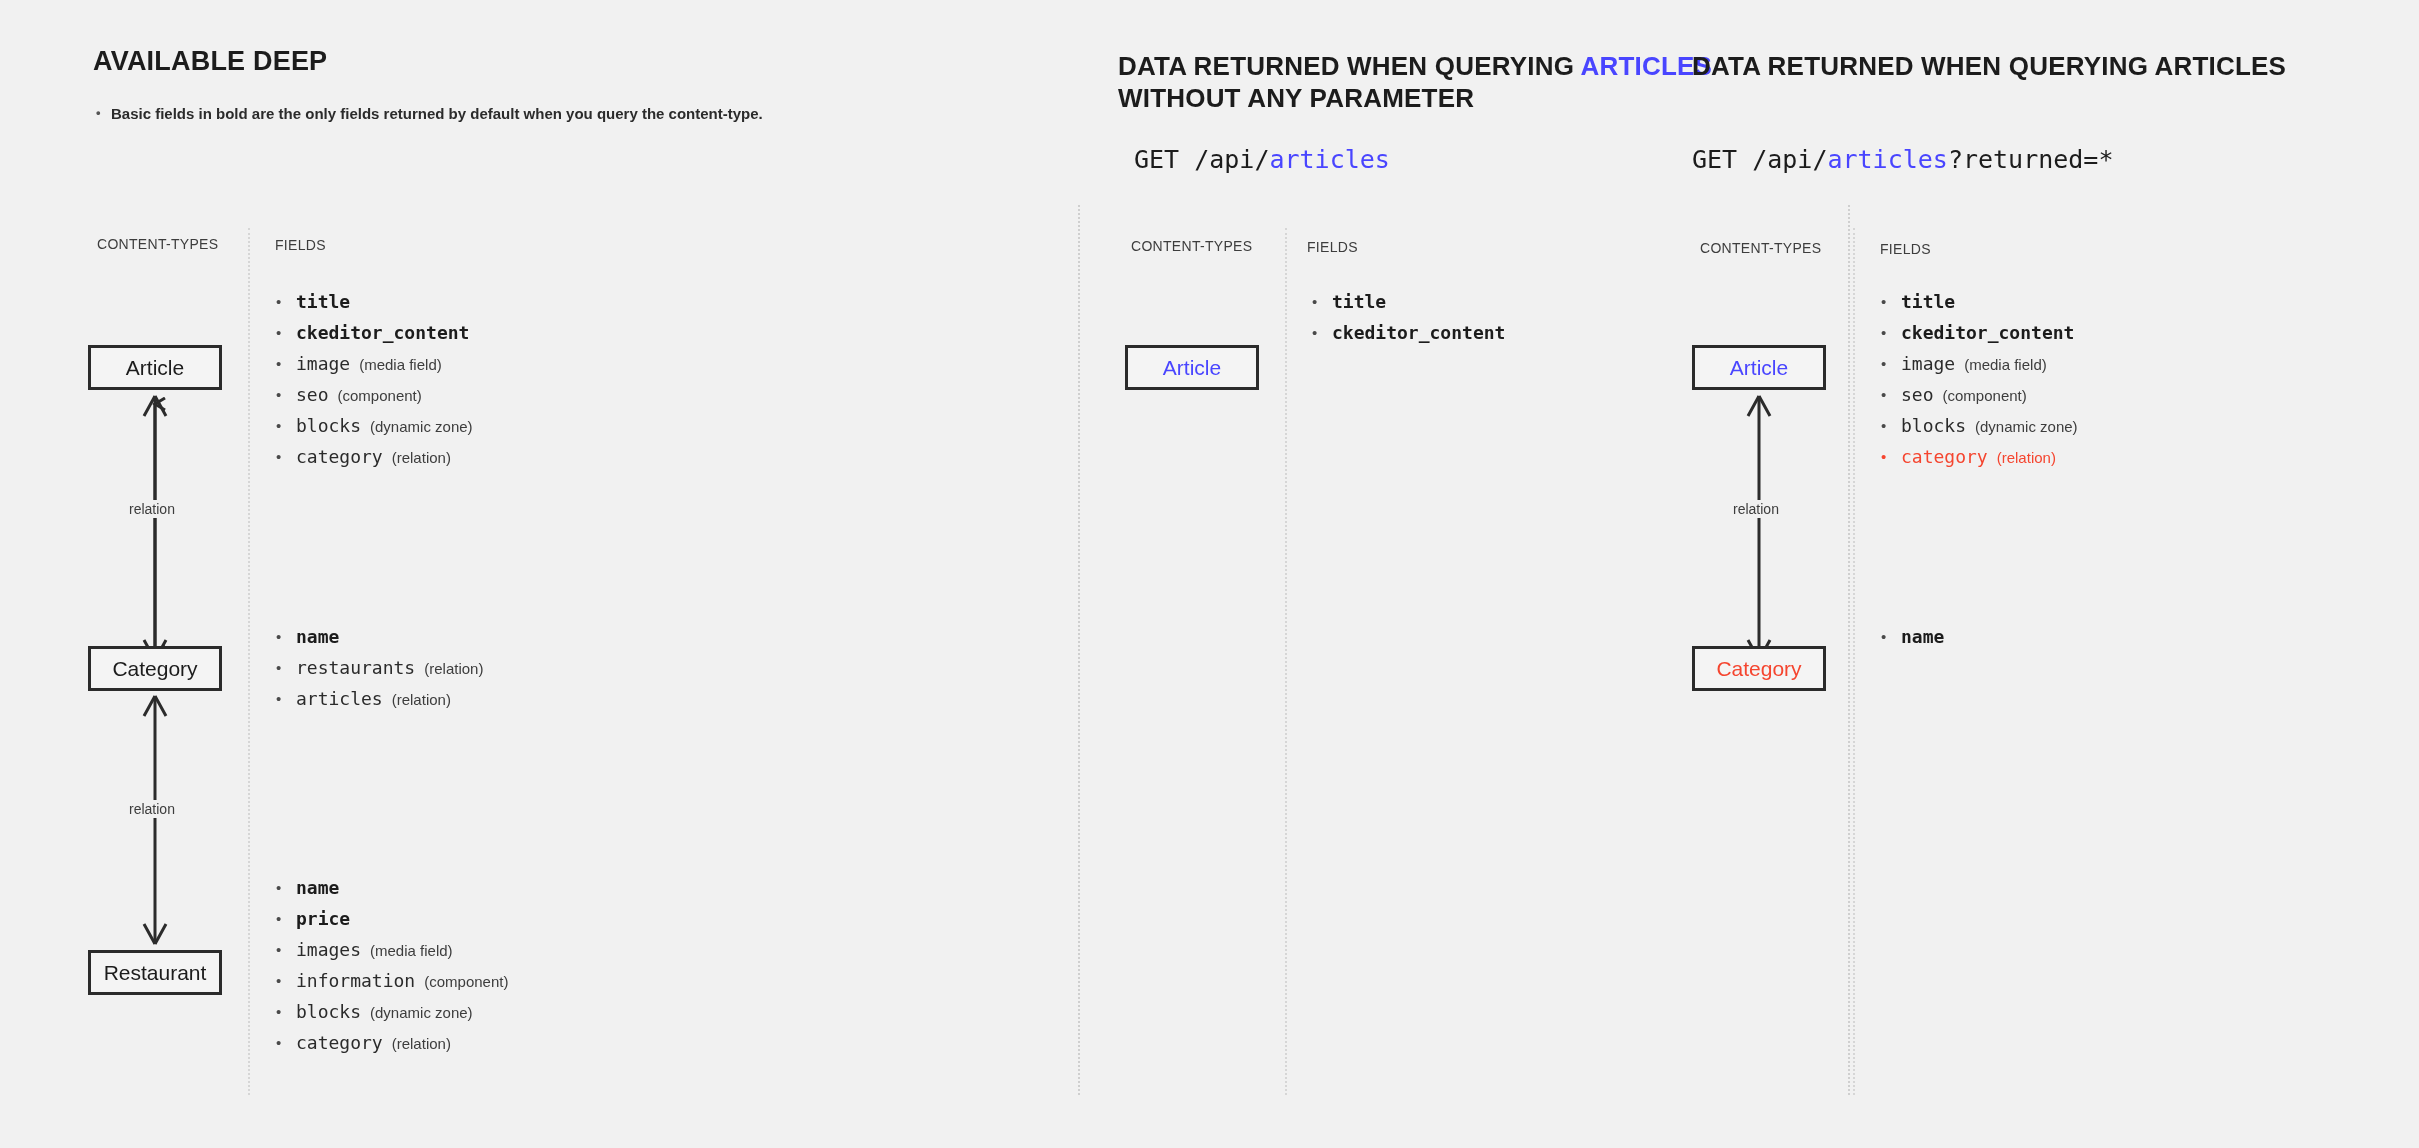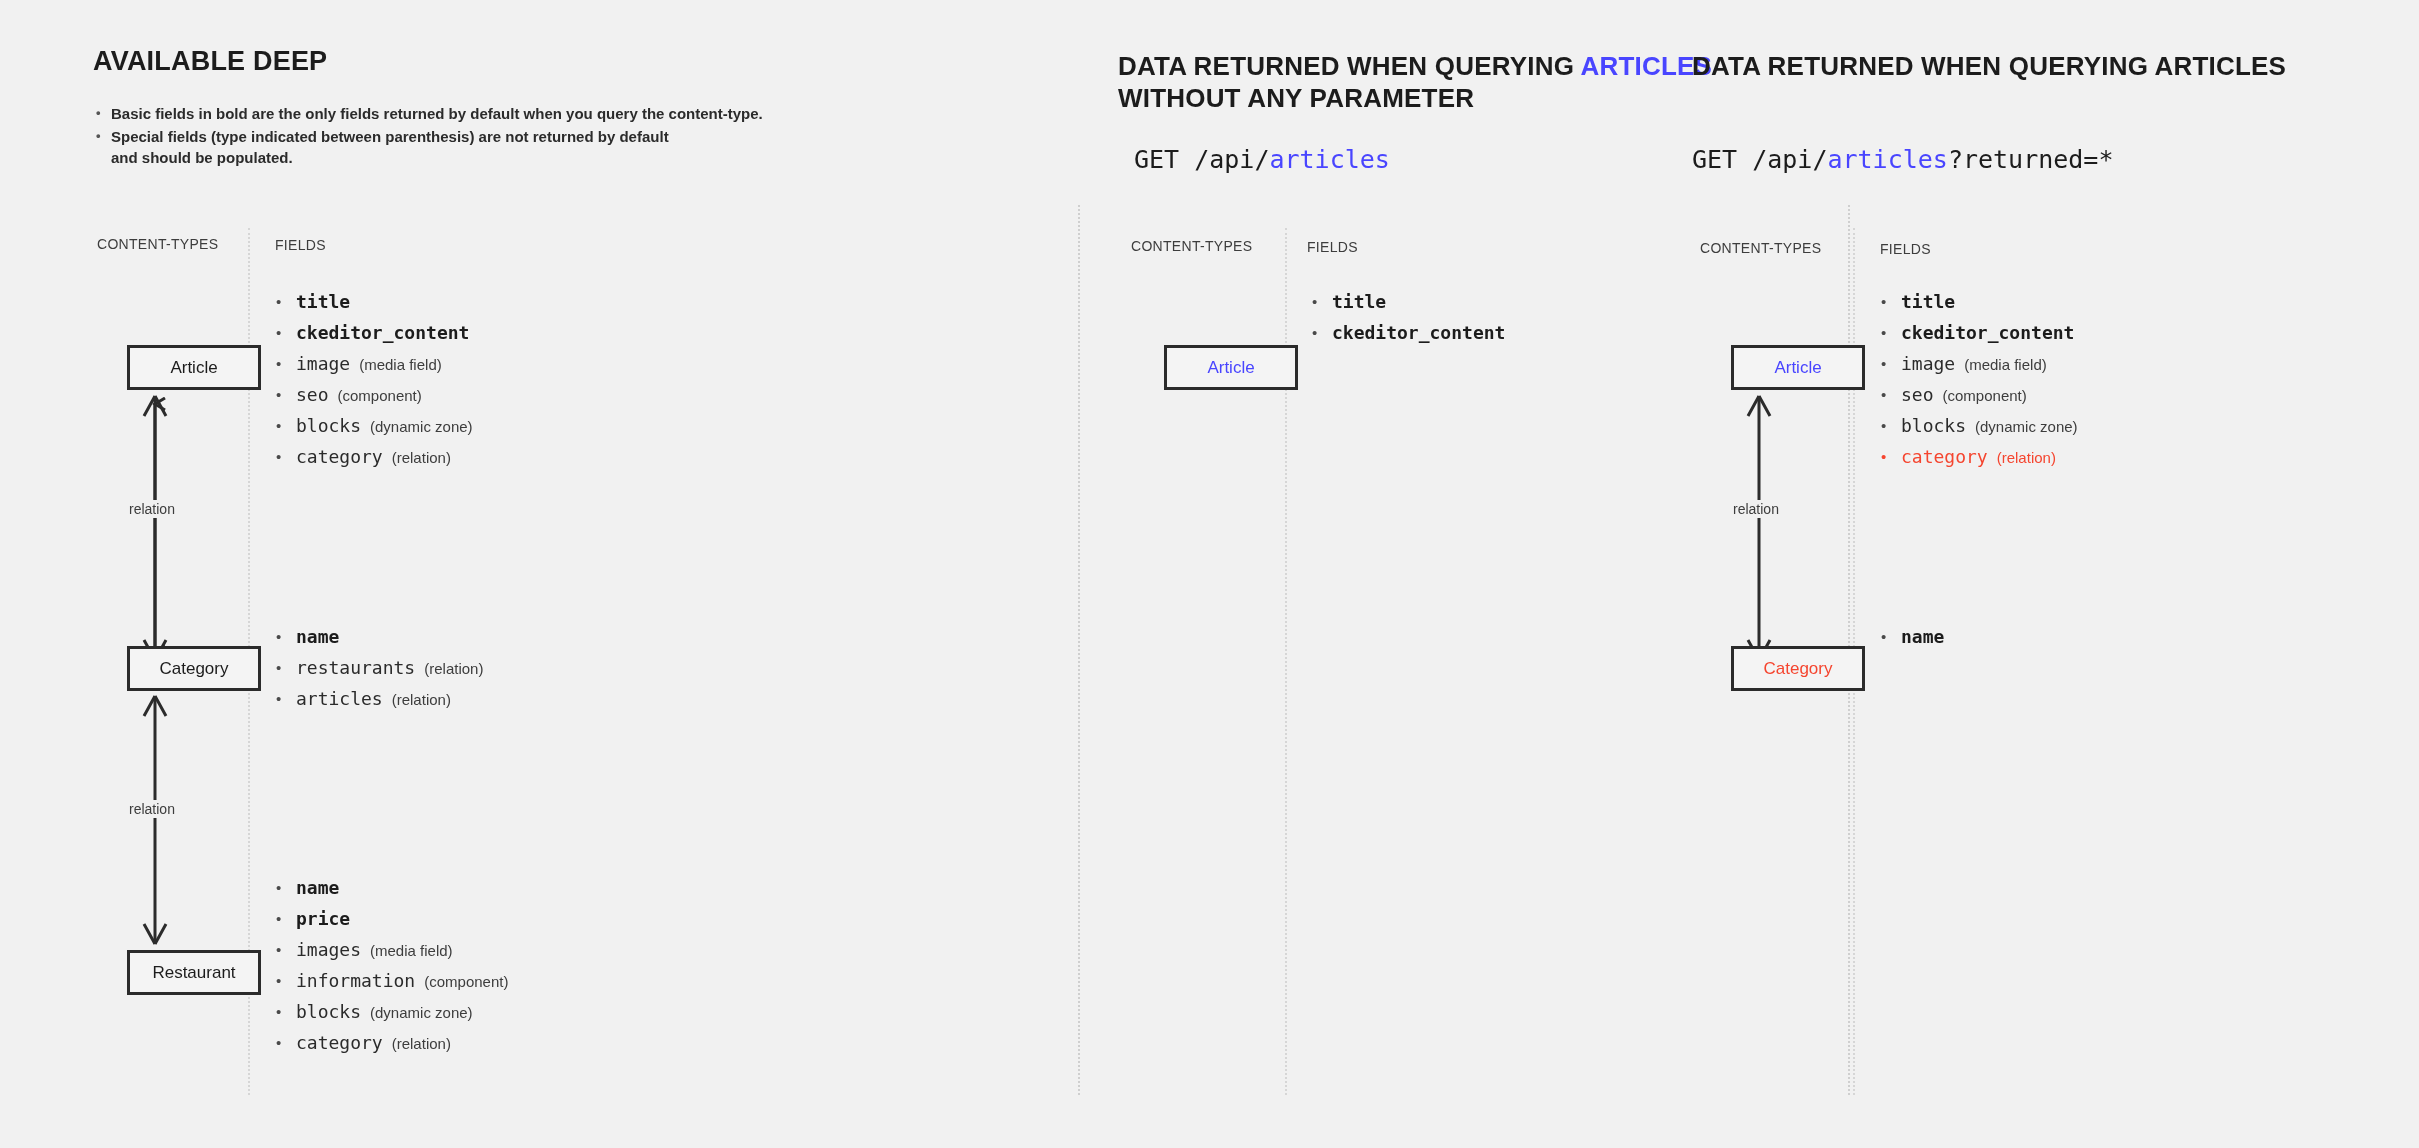--- a/index.html
+++ b/index.html
@@ -73,23 +73,23 @@
     border-left:2px dotted #d6d6d6;
   }
 
   
   .entity-box{
     position:absolute;
     box-sizing:border-box;
     border:3px solid #2b2b2b;
     background:#f4f4f4;
     display:flex;align-items:center;justify-content:center;
-    font-size:17px;
+    font-size:21px;
     color:#1c1c1c;
-    width:134px;height:45px;margin-left:39px;
+    width:134px;height:45px;
   }
   .entity-box.blue{color:#4945ff;}
   .entity-box.red{color:#f5452f;}
 
   
   .arrow{position:absolute;}
   .rel-label{
     position:absolute;
     font-size:14px;
     color:#3d3d3d;
@@ -131,21 +131,20 @@
 </head>
 <body>
 
 <div class="panel" id="panel-1">
 
   <div class="head-title" style="left:93px;top:45px;font-size:27px;">AVAILABLE DEEP</div>
 
   <div class="head-note" style="left:93px;top:103px;width:760px;">
     <ul>
       <li>Basic fields <b>in bold</b> are the only fields returned by default when you query the content-type.</li>
-      <li>Special fields (type indicated between parenthesis) are not returned by default<br>and should be populated.</li>
     </ul>
   </div>
 
   <div class="col-label" style="left:97px;top:236px;">CONTENT-TYPES</div>
   <div class="col-label" style="left:275px;top:237px;">FIELDS</div>
 
   <div class="inner-sep" style="left:248px;top:228px;height:867px;"></div>
 
   <div class="entity-box" style="left:88px;top:345px;">
     <span>Article</span>

